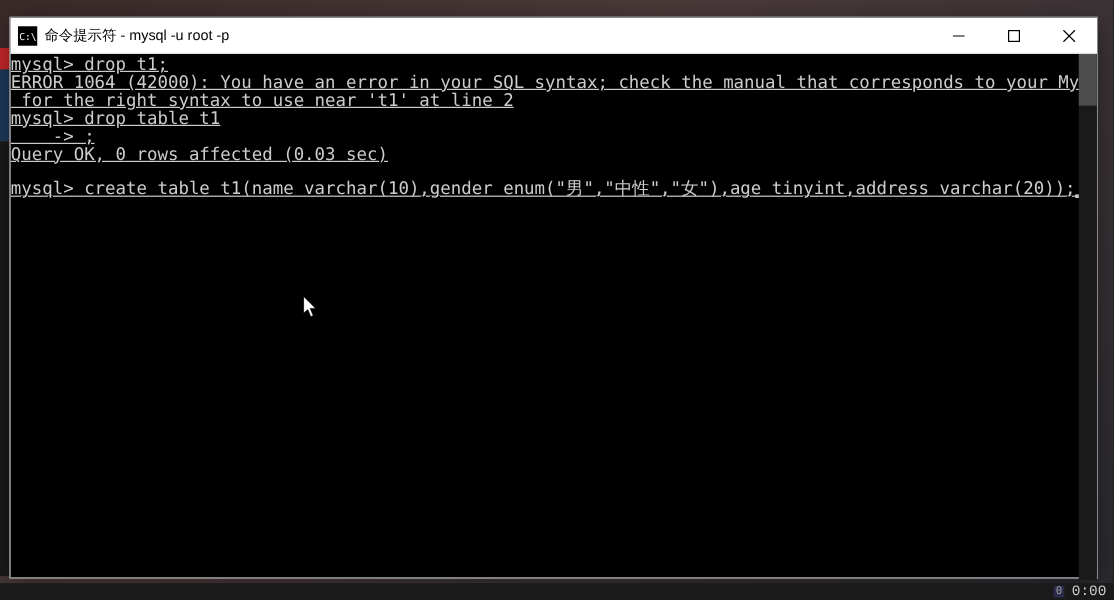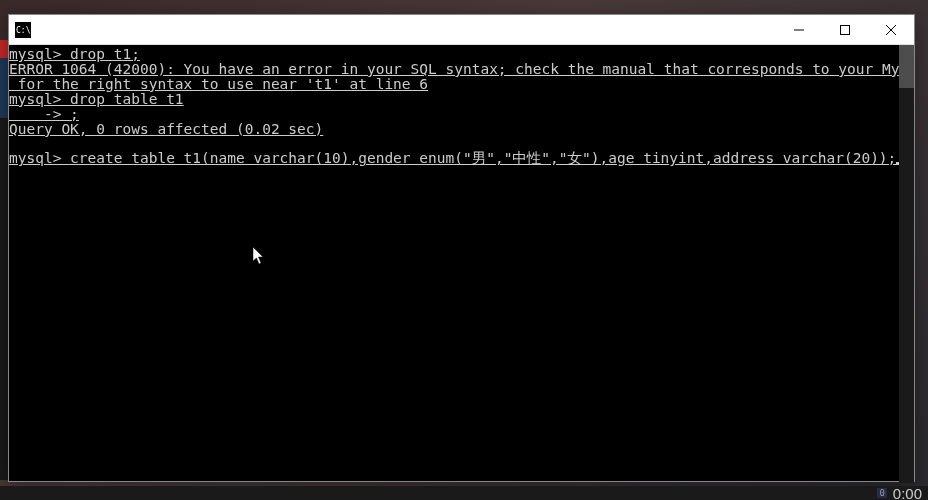--- a/index.html
+++ b/index.html
@@ -152,22 +152,22 @@
       height: 14px;
       background: #1a1a1a;
       z-index: 3;
       display: flex;
       justify-content: flex-end;
       align-items: center;
       padding-right: 6px;
     }
     .taskbar-time {
       color: #ccc;
-      font-size: 15px;
-      font-family: Liberation Sans, sans-serif;
+      font-size: 12px;
+      font-family: Liberation Mono, monospace;
     }
     .taskbar-zero {
       color: #999;
       font-size: 9px;
       font-family: monospace;
       margin-right: 6px;
       background: #2a2a4a;
       padding: 0 2px;
     }
   </style>
@@ -183,20 +183,21 @@
 </div>
 
 <div class="window">
   <div class="titlebar">
     <div class="titlebar-icon">
       <svg viewBox="0 0 16 16">
           <rect width="16" height="16" fill="#000"></rect>
           <text x="1" y="11" font-size="8" fill="#fff" font-family="monospace">C:\</text>
         </svg>
     </div>
+    <span class="titlebar-text">命令提示符 - mysql  -u root -p</span>
     <div class="window-controls">
       <button class="win-btn">
         <svg viewBox="0 0 10 10">
             <line x1="0" y1="5" x2="10" y2="5" stroke="#000" stroke-width="1"></line>
           </svg>
       </button>
       <button class="win-btn">
         <svg viewBox="0 0 10 10">
             <rect x="0.5" y="0.5" width="9" height="9" fill="none" stroke="#000" stroke-width="1"></rect>
           </svg>
@@ -205,24 +206,24 @@
         <svg viewBox="0 0 10 10">
             <line x1="0" y1="0" x2="10" y2="10" stroke="#000" stroke-width="1"></line>
             <line x1="10" y1="0" x2="0" y2="10" stroke="#000" stroke-width="1"></line>
           </svg>
       </button>
     </div>
   </div>
 
   <div class="terminal"><span class="terminal-line">mysql&gt; drop t1;</span>
 <span class="terminal-line">ERROR 1064 (42000): You have an error in your SQL syntax; check the manual that corresponds to your MySQL server version</span>
-<span class="terminal-line"> for the right syntax to use near 't1' at line 6</span>
+<span class="terminal-line"> for the right syntax to use near 't1' at line 2</span>
 <span class="terminal-line">mysql&gt; drop table t1</span>
 <span class="terminal-line">    -&gt; ;</span>
-<span class="terminal-line">Query OK, 0 rows affected (0.02 sec)</span>
+<span class="terminal-line">Query OK, 0 rows affected (0.03 sec)</span>
 <span class="terminal-line"></span>
 <span class="terminal-line">mysql&gt; create table t1(name varchar(10),gender enum("男","中性","女"),age tinyint,address varchar(20));</span><span class="cursor-block"></span>
 <div class="mouse-cursor">
   <svg viewBox="0 0 12 18">
           <path d="M0 0 L0 14 L3.5 11 L6 17 L8 16 L5.5 10 L10 10 Z" fill="#fff" stroke="#000" stroke-width="0.5"></path>
         </svg>
 </div>
 </div>
 
   <div class="scrollbar-track"></div>

